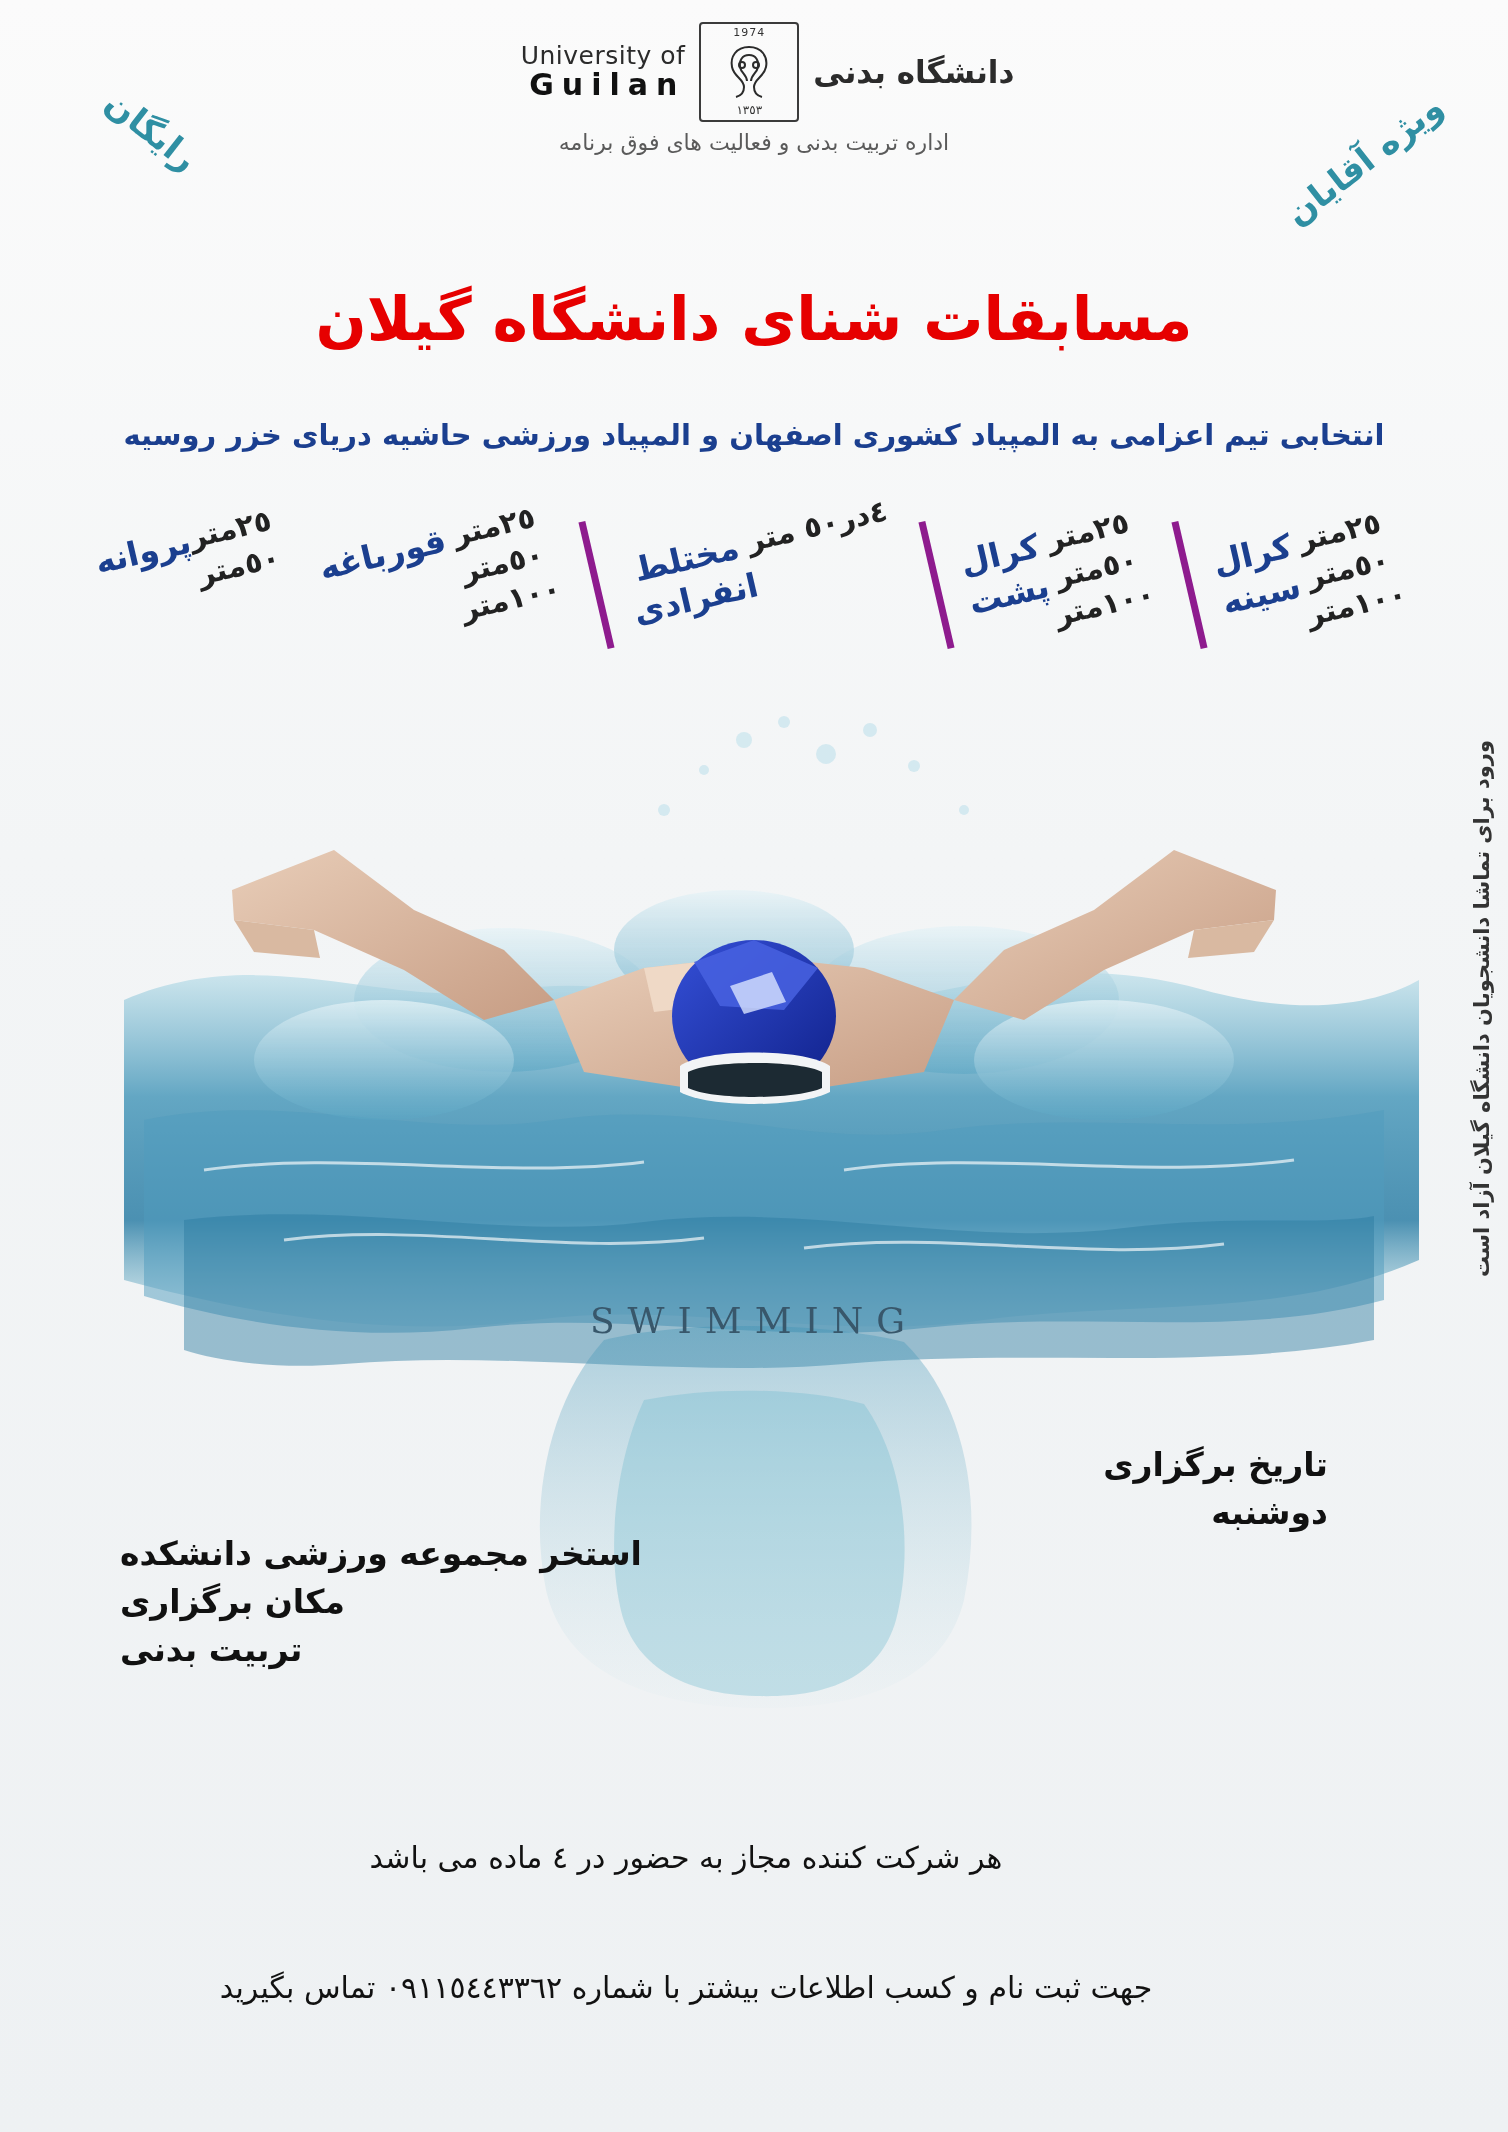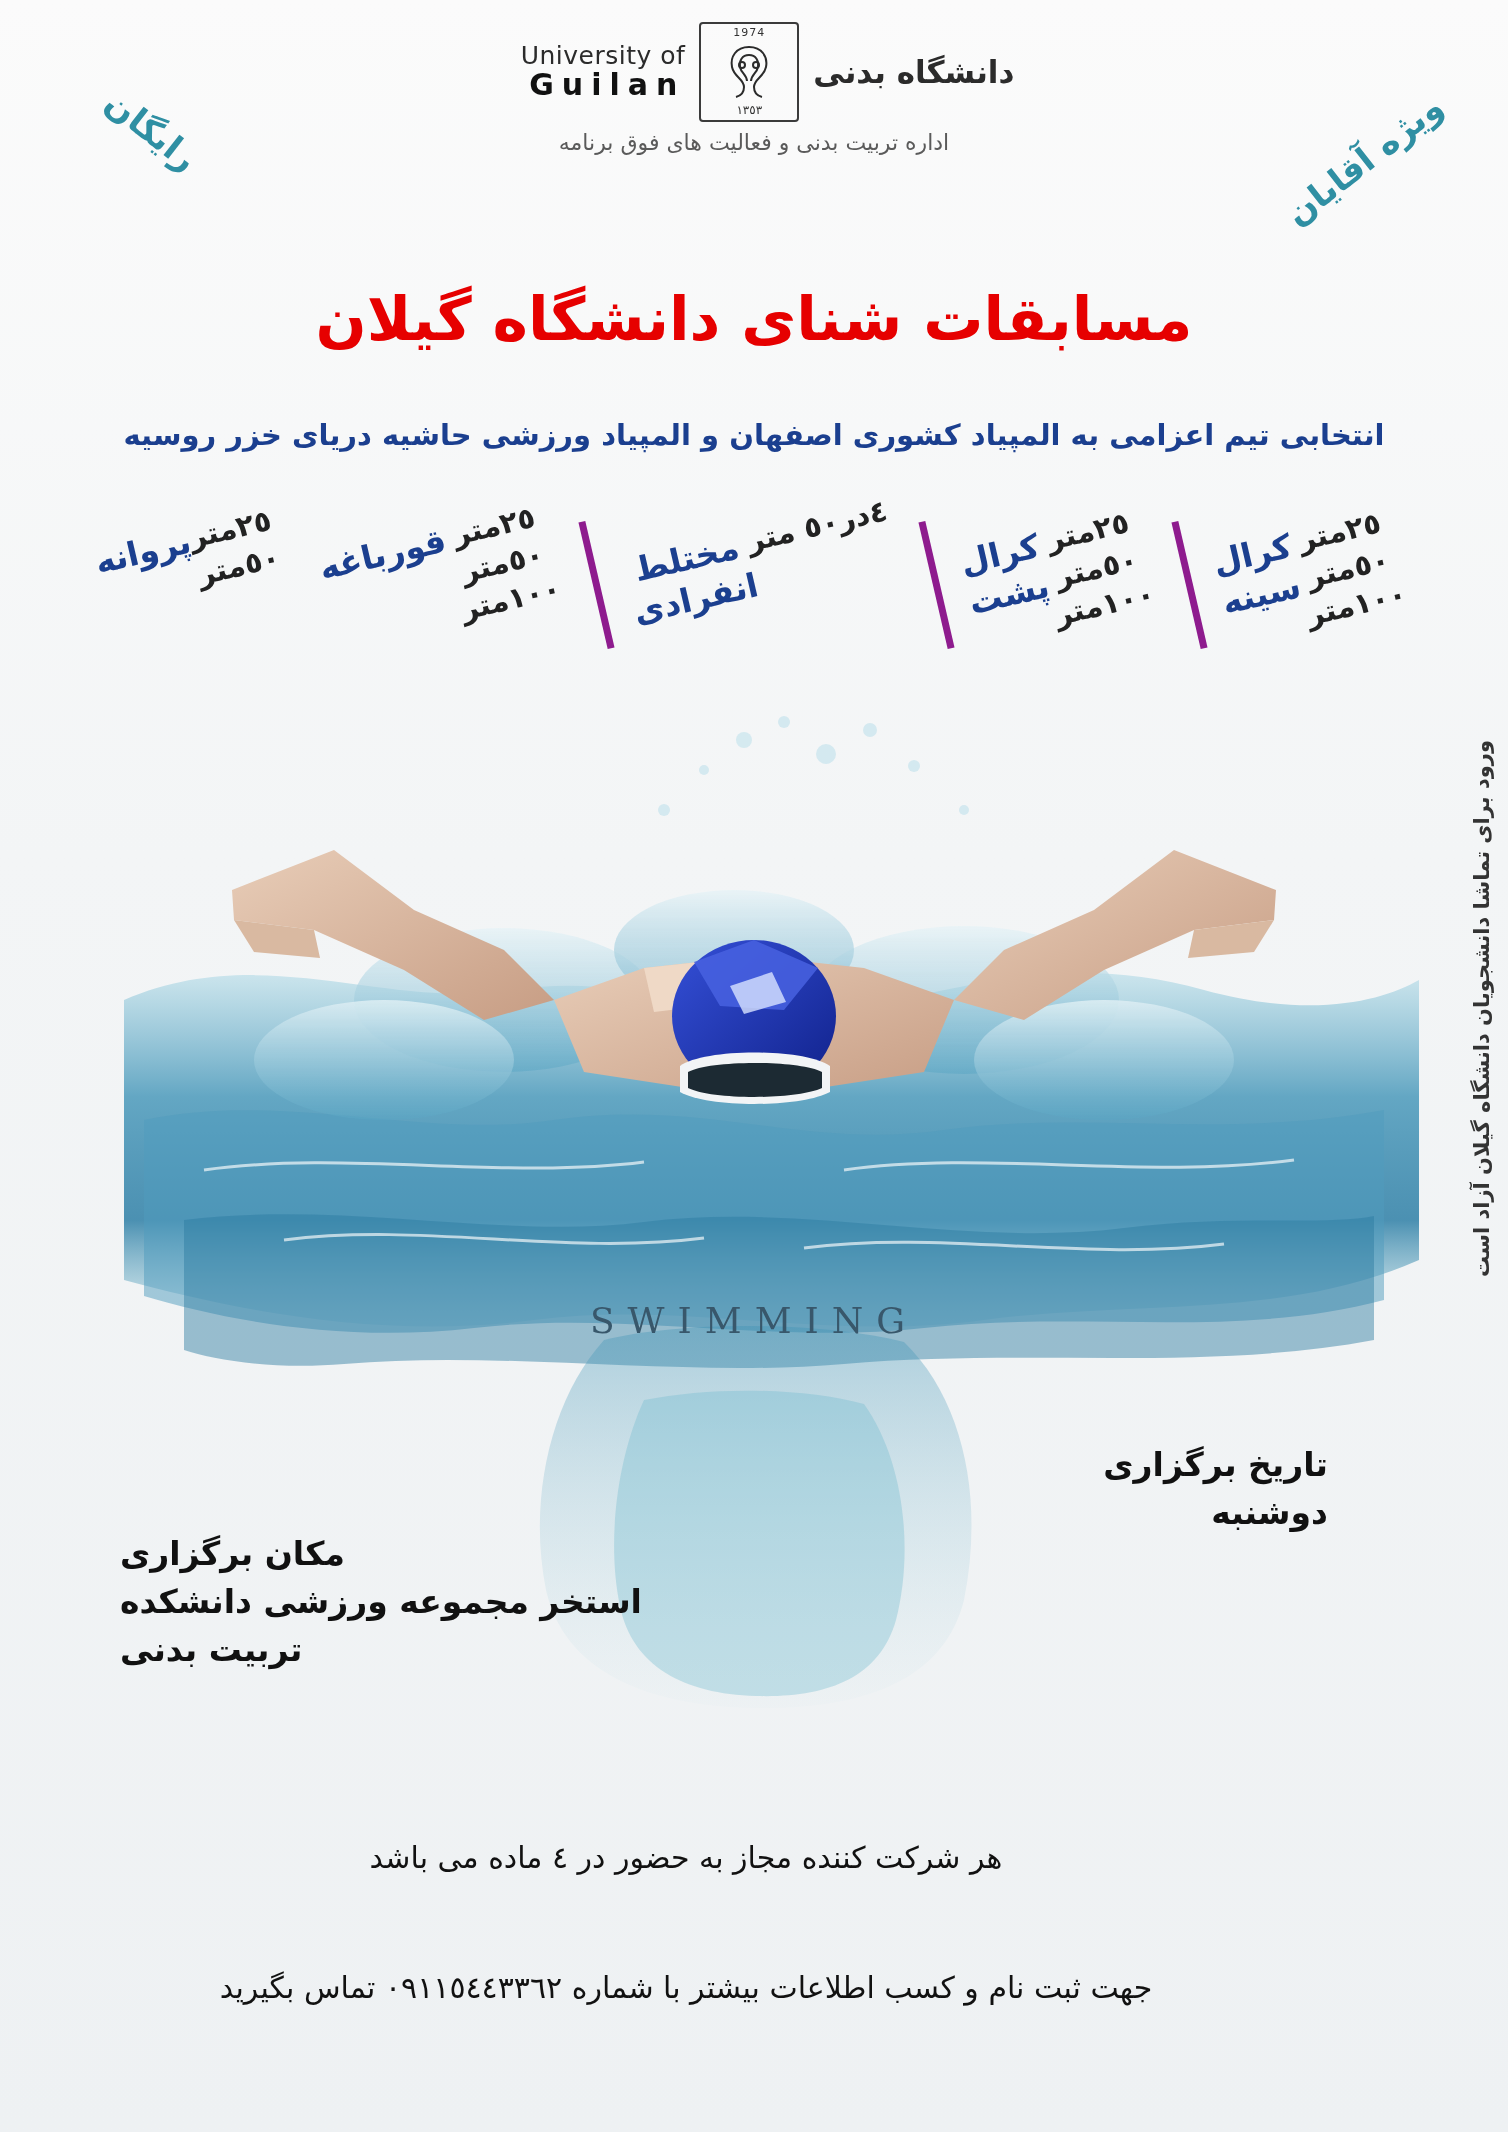--- a/index.html
+++ b/index.html
@@ -431,21 +431,21 @@
     </svg>
     <div class="art-word">SWIMMING</div>
   </div>
 
   <div class="info-date">
     <div>تاریخ برگزاری</div>
     <div>دوشنبه</div>
   </div>
 
   <div class="info-place">
+    <div>استخر مجموعه ورزشی دانشکده</div>
     <div>مکان برگزاری</div>
-    <div>استخر مجموعه ورزشی دانشکده</div>
     <div>تربیت بدنی</div>
   </div>
 
   <div class="note-line note-1">هر شرکت کننده مجاز به حضور در ٤ ماده می باشد</div>
   <div class="note-line note-2">جهت ثبت نام و کسب اطلاعات بیشتر با شماره ٠٩١١٥٤٤٣٣٦٢ تماس بگیرید</div>
 
 </div>
 
 </body></html>

